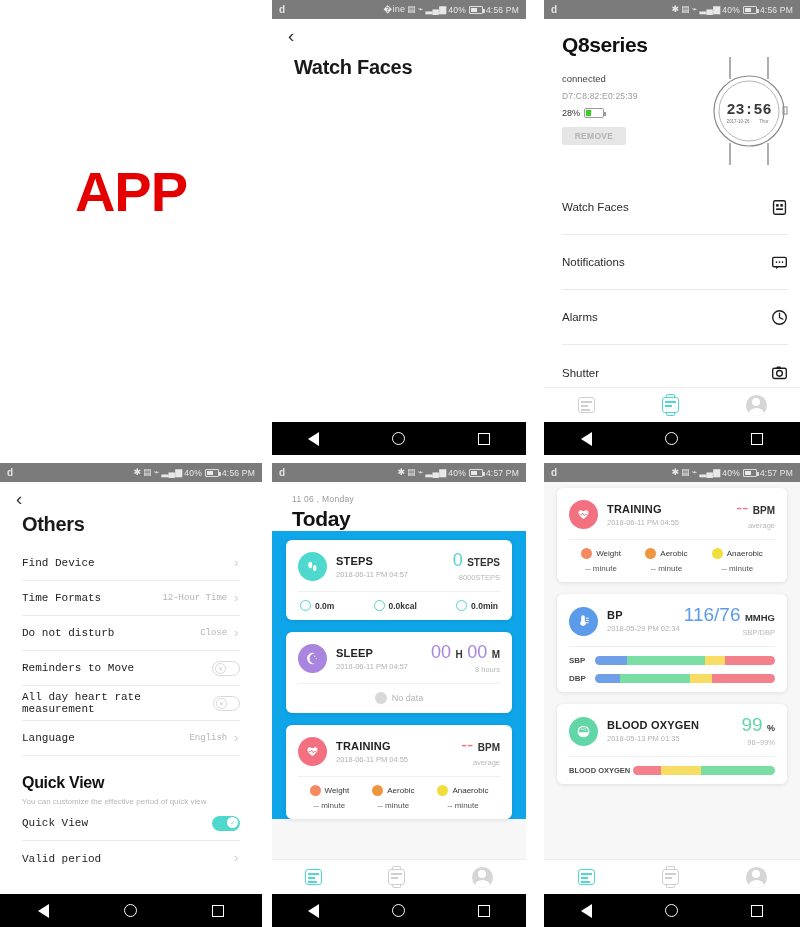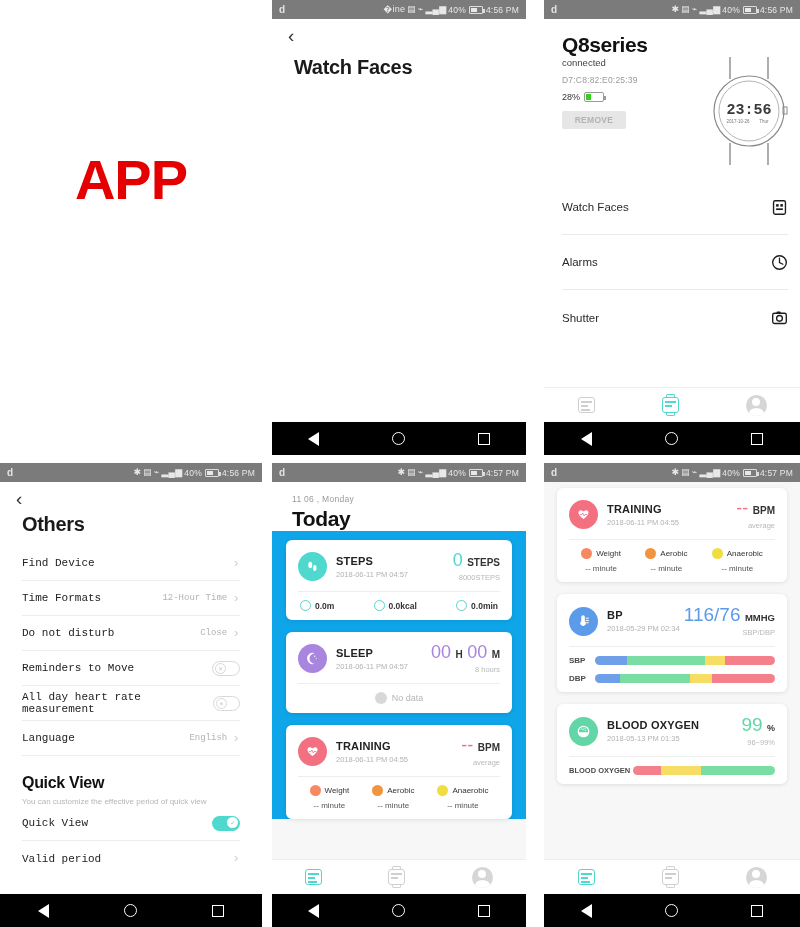--- a/index.html
+++ b/index.html
@@ -56,35 +56,35 @@
   .tabico .l1{position:absolute;left:3px;right:3px;top:7px;height:2px;background:currentColor;}
   .tabico .l2{position:absolute;left:3px;right:7px;top:11px;height:2px;background:currentColor;}
   .tabico .l3{position:absolute;left:3px;right:5px;top:15px;height:2px;background:currentColor;}
   .tab-active { color: #4fd8cd; }
   .tab-idle { color: #cfcfcf; }
   .avatar-ico { width:21px;height:21px;border-radius:50%;background:#d6d6d6;position:relative;overflow:hidden;}
   .avatar-ico::before{content:'';position:absolute;left:6.5px;top:3.5px;width:8px;height:8px;border-radius:50%;background:#fff;}
   .avatar-ico::after{content:'';position:absolute;left:3px;top:13.5px;width:15px;height:11px;border-radius:50% 50% 0 0;background:#fff;}
 
   
-  #p1 { left:0; top:0; width:262px; height:455px; }
+  #p1 { left:0; top:12px; width:262px; height:455px; }
   .app-word {
     position:absolute; left:0; right:0; top:147px; text-align:center;
     font-size: 56px; font-weight: bold; color:#e40000; letter-spacing:-1px;
   }
 
   
   #p2 { left:272px; top:0; width:254px; height:455px; }
   .wf-title { padding: 10px 0 0 22px; }
 
   
   #p3 { left:544px; top:0; width:256px; height:455px; }
   .q8-head { padding: 14px 18px 0 18px; position:relative; }
   .q8-name { font-size:21px; font-weight:bold; color:#111; letter-spacing:-.4px; }
-  .q8-conn { font-size:9.5px; color:#444; margin-top:0; }
+  .q8-conn { font-size:9.5px; color:#444; margin-top:16px; }
   .q8-mac { font-size:8.5px; color:#9b9b9b; margin-top:7px; letter-spacing:.2px; }
   .q8-batt-row { display:flex; align-items:center; gap:4px; margin-top:7px; }
   .q8-batt-txt { font-size:9px; color:#333; }
   .q8-batt {
     width:20px;height:10px;border:1px solid #9a9a9a;border-radius:2px;position:relative;
   }
   .q8-batt::after{content:'';position:absolute;right:-3px;top:3px;width:2px;height:4px;background:#9a9a9a;}
   .q8-batt i{position:absolute;left:1px;top:1px;bottom:1px;width:5px;background:#35d11e;display:block;}
   .q8-remove {
     margin-top:9px; width:64px;height:18px;background:#e6e6e6;border:none;border-radius:2px;
@@ -270,20 +270,30 @@
       <div class="q8-row">
         <span>Watch Faces</span>
         <svg class="menu-ico" viewBox="0 0 20 20">
           <rect x="3" y="2" width="14" height="16" rx="2" fill="none" stroke="currentColor" stroke-width="1.6"></rect>
           <rect x="6" y="6" width="3" height="3" fill="currentColor"></rect>
             <rect x="11" y="6" width="3" height="3" fill="currentColor"></rect>
           <rect x="6" y="11" width="8" height="2" fill="currentColor"></rect>
         </svg>
       </div>
       <div class="q8-row">
+        <span>Notifications</span>
+        <svg class="menu-ico" viewBox="0 0 20 20">
+          <rect x="2" y="4" width="16" height="11" rx="1.5" fill="none" stroke="currentColor" stroke-width="1.6"></rect>
+          <circle cx="6.5" cy="9.5" r="1" fill="currentColor"></circle>
+            <circle cx="10" cy="9.5" r="1" fill="currentColor"></circle>
+            <circle cx="13.5" cy="9.5" r="1" fill="currentColor"></circle>
+          <path d="M6 15 L6 18 L9 15 Z" fill="currentColor"></path>
+        </svg>
+      </div>
+      <div class="q8-row">
         <span>Alarms</span>
         <svg class="menu-ico" viewBox="0 0 20 20">
           <circle cx="10" cy="10" r="8" fill="none" stroke="currentColor" stroke-width="1.6"></circle>
           <path d="M10 5 L10 10 L14 12" fill="none" stroke="currentColor" stroke-width="1.5" stroke-linecap="round"></path>
         </svg>
       </div>
       <div class="q8-row">
         <span>Shutter</span>
         <svg class="menu-ico" viewBox="0 0 20 20">
           <rect x="2" y="5" width="16" height="12" rx="2" fill="none" stroke="currentColor" stroke-width="1.6"></rect>

